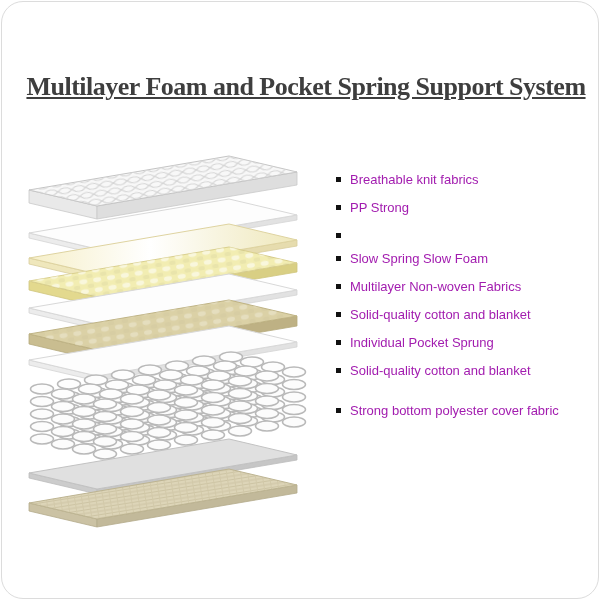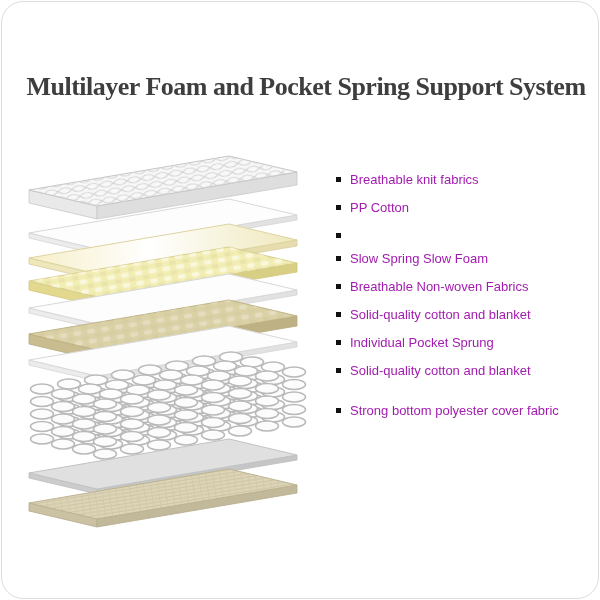--- a/index.html
+++ b/index.html
@@ -7,21 +7,21 @@
     position:relative;width:600px;height:600px;background:#ffffff;
     font-family:"Liberation Sans",sans-serif;overflow:hidden;
   }
   .frame{
     position:absolute;inset:1px;border:1px solid #dcdcdc;border-radius:22px;
     pointer-events:none;
   }
   .title{
     position:absolute;top:72px;left:12px;right:0;text-align:center;
     font-family:"Liberation Serif",serif;font-weight:700;font-size:26px;
-    color:#3e3e3e;letter-spacing:-0.5px;white-space:nowrap;
+    color:#3e3e3e;letter-spacing:-0.5px;white-space:nowrap;text-decoration:underline;
   }
   .diagram{position:absolute;top:138px;left:14px;width:320px;height:400px;}
   .features{
     position:absolute;top:172px;left:336px;right:8px;
     list-style:none;margin:0;padding:0;
   }
   .features li{
     display:flex;align-items:flex-start;margin-bottom:13px;
     font-size:13px;line-height:15px;color:#a21caf;white-space:nowrap;
   }
@@ -162,32 +162,32 @@
     </g>
   </svg>
 
   <ul class="features">
     <li>
         <span class="bullet"></span>
         <span>Breathable knit fabrics</span>
       </li>
     <li>
         <span class="bullet"></span>
-        <span>PP Cotton</span>
+        <span>PP Strong</span>
       </li>
     <li>
         <span class="bullet"></span>
       </li>
     <li>
         <span class="bullet"></span>
         <span>Slow Spring Slow Foam</span>
       </li>
     <li>
         <span class="bullet"></span>
-        <span>Breathable Non-woven Fabrics</span>
+        <span>Multilayer Non-woven Fabrics</span>
       </li>
     <li>
         <span class="bullet"></span>
         <span>Solid-quality cotton and blanket</span>
       </li>
     <li>
         <span class="bullet"></span>
         <span>Individual Pocket Sprung</span>
       </li>
     <li>

